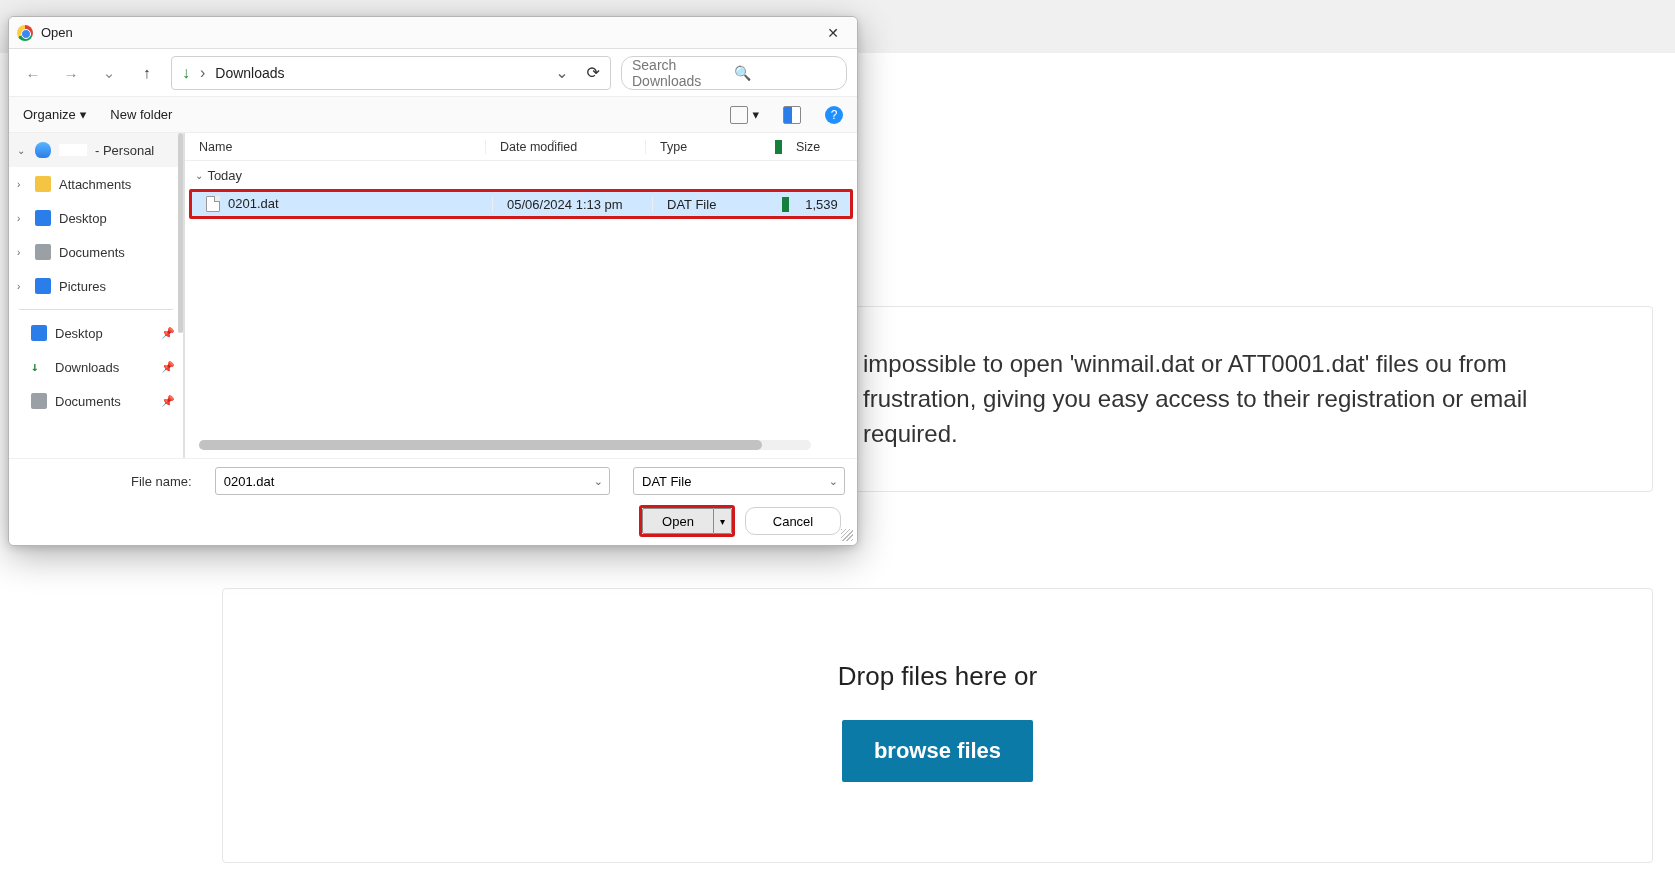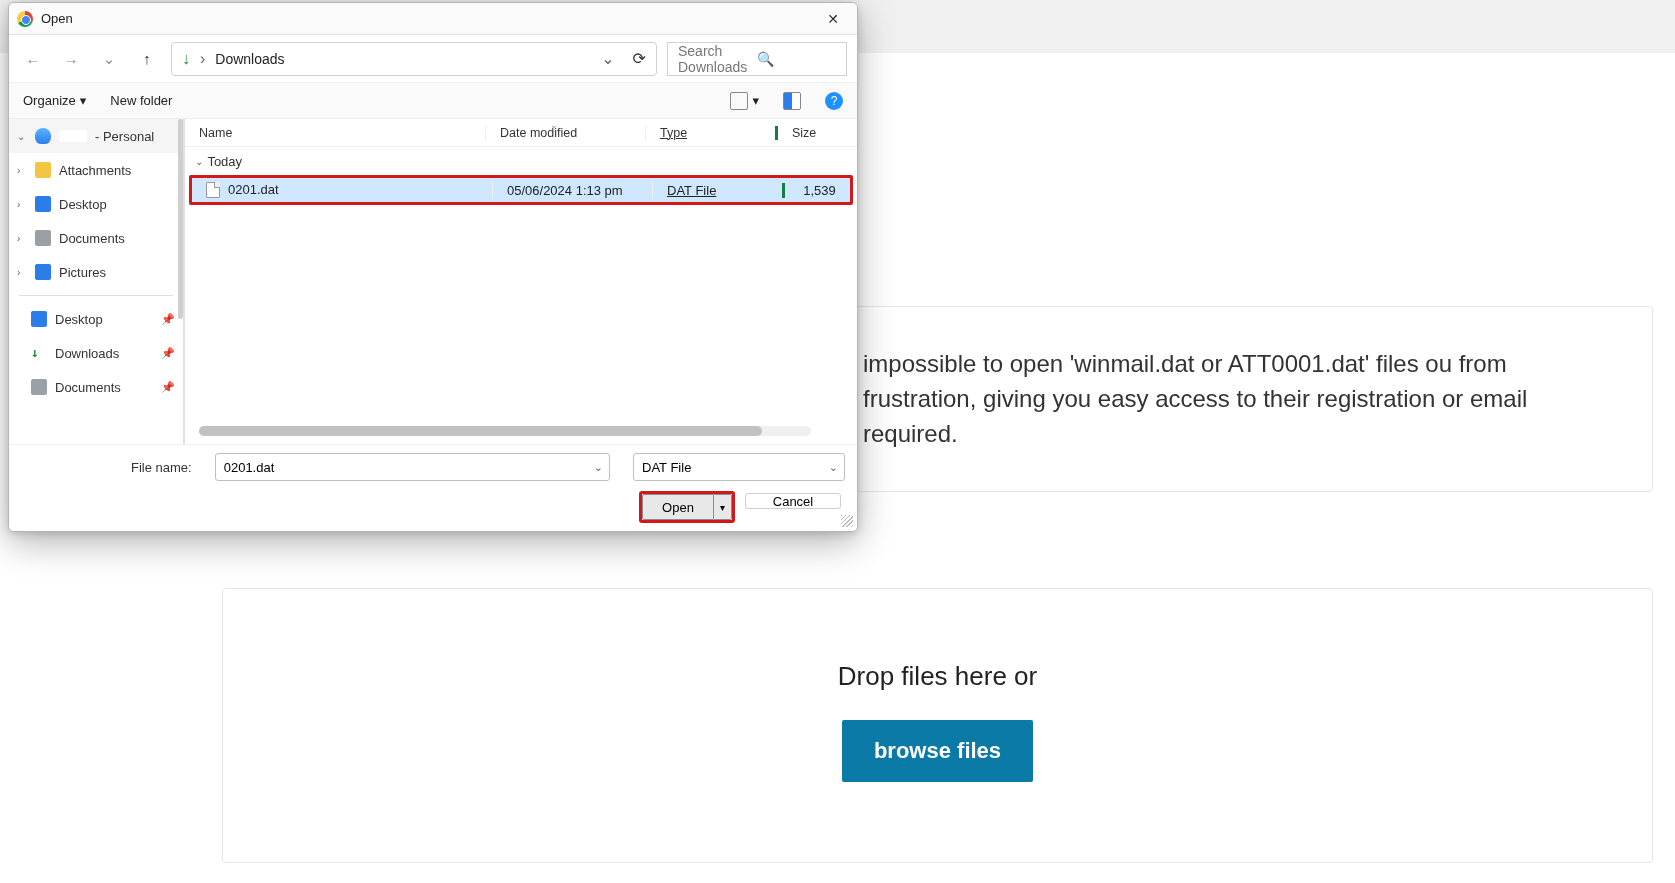--- a/index.html
+++ b/index.html
@@ -10,37 +10,37 @@
 .page-inner { position: absolute; left: 0; right: 0; top: 53px; bottom: 0; background: #fff; }
 .url-strip { position:absolute; left:0; right:0; top:53px; height:34px; background:#e9eef4; border-bottom:1px solid #dfe3e9;}
 .star-icon { position:absolute; right:24px; top:60px; font-size:20px; color:#555; }
 .page-card { position:absolute; left:222px; right:22px; top:253px; background:#fff; border:1px solid #e6e6e6; border-radius:4px; padding:40px 56px 40px 640px; }
 .page-card p { font-size:24px; color:#333; line-height:1.45; }
 .drop-zone { position:absolute; left:222px; right:22px; top:535px; bottom:20px; background:#fff; border:1px solid #e6e6e6; border-radius:4px; display:flex; flex-direction:column; align-items:center; padding-top:72px; gap:28px;}
 .drop-text { font-size:26px; color:#222; }
 .browse-btn { background:#0b7aa6; color:#ffffff; border:none; font-weight:600; font-size:22px; padding:18px 32px; border-radius:2px; cursor:pointer; }
 
 
-.dialog { position:absolute; left:8px; top:2px; width:850px; height:530px; background:#fff; border:1px solid #b5b5b5; border-radius:6px; box-shadow:0 10px 36px rgba(0,0,0,0.3), 0 2px 8px rgba(0,0,0,0.15); display:flex; flex-direction:column; overflow:hidden; }
+.dialog { position:absolute; left:8px; top:16px; width:850px; height:530px; background:#fff; border:1px solid #b5b5b5; border-radius:6px; box-shadow:0 10px 36px rgba(0,0,0,0.3), 0 2px 8px rgba(0,0,0,0.15); display:flex; flex-direction:column; overflow:hidden; }
 .titlebar { height:32px; display:flex; align-items:center; padding:0 2px 0 8px; border-bottom:1px solid #e0e0e0; background:#fbfbfb;}
 .titlebar .chrome-logo { width:16px; height:16px; margin-right:8px; border-radius:50%; background: conic-gradient(#db4437 0 120deg, #0f9d58 120deg 240deg, #ffcd40 240deg 360deg); position:relative;}
 .titlebar .chrome-logo::after{content:"";position:absolute;left:4px;top:4px;width:8px;height:8px;border-radius:50%;background:#4285f4;border:1px solid #fff;}
 .titlebar-title { font-size:13px; color:#222; flex:1; }
 .titlebar-close { width:44px; height:32px; display:flex; align-items:center; justify-content:center; font-size:14px; color:#333; cursor:pointer;}
 
 .navrow { height:48px; display:flex; align-items:center; gap:10px; padding:0 10px; border-bottom:1px solid #eee;}
 .nav-btn { width:28px; height:28px; display:flex; align-items:center; justify-content:center; color:#8a8a8a; border-radius:4px; cursor:pointer; font-size:15px;}
 .nav-btn.enabled{color:#333;}
 .path-box { flex:1; height:34px; border:1px solid #d0d0d0; border-radius:4px; display:flex; align-items:center; padding:0 10px; gap:10px; background:#fff;}
 .path-box .dl-ic{color:#2b8a3e;font-weight:bold;}
 .path-sep{color:#666;}
 .path-label{font-size:14px;color:#222;}
 .path-chev{margin-left:auto;color:#666;}
 .path-refresh{color:#333;margin-left:8px;}
-.search-box { width:180px; height:34px; border:1px solid #d0d0d0; border-radius:0; display:flex; align-items:center; padding:0 10px; color:#777; background:#fff;}
+.search-box { width:226px; height:34px; border:1px solid #d0d0d0; border-radius:12px; display:flex; align-items:center; padding:0 10px; color:#777; background:#fff;}
 .search-box span{flex:1;font-size:14px;}
 .search-ic{font-size:13px;color:#555;}
 
 .toolbar-row{height:36px; display:flex; align-items:center; padding:0 14px; gap:24px; background:#fafafa; border-bottom:1px solid #eee;}
 .toolbar-row .t-item{font-size:13px;color:#222;display:flex;align-items:center;gap:4px;cursor:pointer;}
 .toolbar-row .spacer{flex:1;}
 .toolbar-row .view-ic, .toolbar-row .pane-ic{width:18px;height:18px;display:inline-block;border:1px solid #888;border-radius:2px;}
 .toolbar-row .pane-ic{background:linear-gradient(90deg,#2b7de9 0 50%,#fff 50% 100%);}
 .toolbar-row .help-ic{width:18px;height:18px;border-radius:50%;background:#1e90ff;color:#fff;font-size:12px;display:flex;align-items:center;justify-content:center;}
 
@@ -60,22 +60,22 @@
 .tree .hr{height:1px;background:#e0e0e0;margin:6px 10px;}
 .tree .pin{margin-left:auto;margin-right:8px;color:#aaa;font-size:11px;}
 .tree .scroll-th{position:absolute;right:0;top:0;width:5px;height:200px;background:#cfcfcf;border-radius:3px;}
 
 .files{flex:1;display:flex;flex-direction:column;background:#fff;position:relative;}
 .files-head{display:flex;height:28px;align-items:center;border-bottom:1px solid #eee;font-size:12.5px;color:#333;}
 .files-head > div{padding:0 14px;}
 .col-name{flex:0 0 300px;}
 .col-date{flex:0 0 160px;position:relative;border-left:1px solid #eee;}
 .col-date .sort-chev{position:absolute;left:64px;top:-6px;font-size:9px;color:#888;}
-.col-type{flex:0 0 130px;border-left:1px solid #eee;text-decoration:underline;}
-.col-size{flex:1;text-align:left;border-left:3px solid #15803d;}
+.col-type{flex:0 0 130px;border-left:1px solid #eee;}
+.col-size{flex:1;text-align:left;border-left:7px solid #15803d;}
 
 .group-hdr{display:flex;align-items:center;height:28px;padding-left:10px;font-size:13px;color:#333;gap:4px;}
 .group-hdr .gchev{font-size:10px;color:#666;}
 
 .file-row{display:flex;align-items:center;height:30px;background:#cfe8ff;font-size:13px;color:#222;border:3px solid #d11919;border-radius:2px;margin:0 4px;}
 .file-row > div{padding:0 14px;}
 .file-row .fi-file{width:14px;height:16px;display:inline-block;background:#fff;border:1px solid #999;margin-right:8px;border-radius:1px;vertical-align:middle;position:relative;}
 .file-row .fi-file::after{content:"";position:absolute;right:-1px;top:-1px;width:5px;height:5px;background:#eee;border-left:1px solid #999;border-bottom:1px solid #999;}
 .file-row .cell-size{text-align:center;padding-right:10px;}
 
@@ -87,21 +87,21 @@
 .fn-label{font-size:13px;color:#333;margin-left:110px;}
 .fn-input{flex:1;height:28px;border:1px solid #bfbfbf;border-radius:3px;background:#fff;display:flex;align-items:center;padding:0 8px;font-size:13px;position:relative;}
 .fn-input .dd{position:absolute;right:6px;color:#666;font-size:11px;}
 .ft-select{width:212px;height:28px;border:1px solid #bfbfbf;border-radius:3px;display:flex;align-items:center;padding:0 8px;font-size:13px;position:relative;}
 .ft-select .dd{position:absolute;right:6px;color:#666;font-size:11px;}
 
 .btn-row{display:flex;justify-content:flex-end;gap:10px;padding-right:4px;}
 .open-wrap{display:flex;border:3px solid #d11919;border-radius:3px;}
 .open-btn{width:72px;height:26px;border:1px solid #8c8c8c;background:#e8e8e8;font-size:13px;border-radius:2px 0 0 2px;cursor:pointer;}
 .open-dd{width:18px;height:26px;border:1px solid #8c8c8c;border-left:none;background:#e8e8e8;font-size:10px;border-radius:0 2px 2px 0;cursor:pointer;}
-.cancel-btn{width:96px;height:16px;border:1px solid #cfcfcf;background:#fff;font-size:13px;border-radius:3px;cursor:pointer;margin-top:2px;}
+.cancel-btn{width:96px;height:28px;border:1px solid #cfcfcf;background:#fff;font-size:13px;border-radius:10px;cursor:pointer;margin-top:2px;}
 .resize-grip{position:absolute;right:4px;bottom:4px;width:12px;height:12px;background:repeating-linear-gradient(135deg,#bbb 0 1px,transparent 1px 3px);}
 </style>
 </head>
 <body>
 
 <div class="page-bg">
   <div class="url-strip"></div>
   <span class="star-icon">☆</span>
   <div class="page-inner">
     <div class="page-card">

